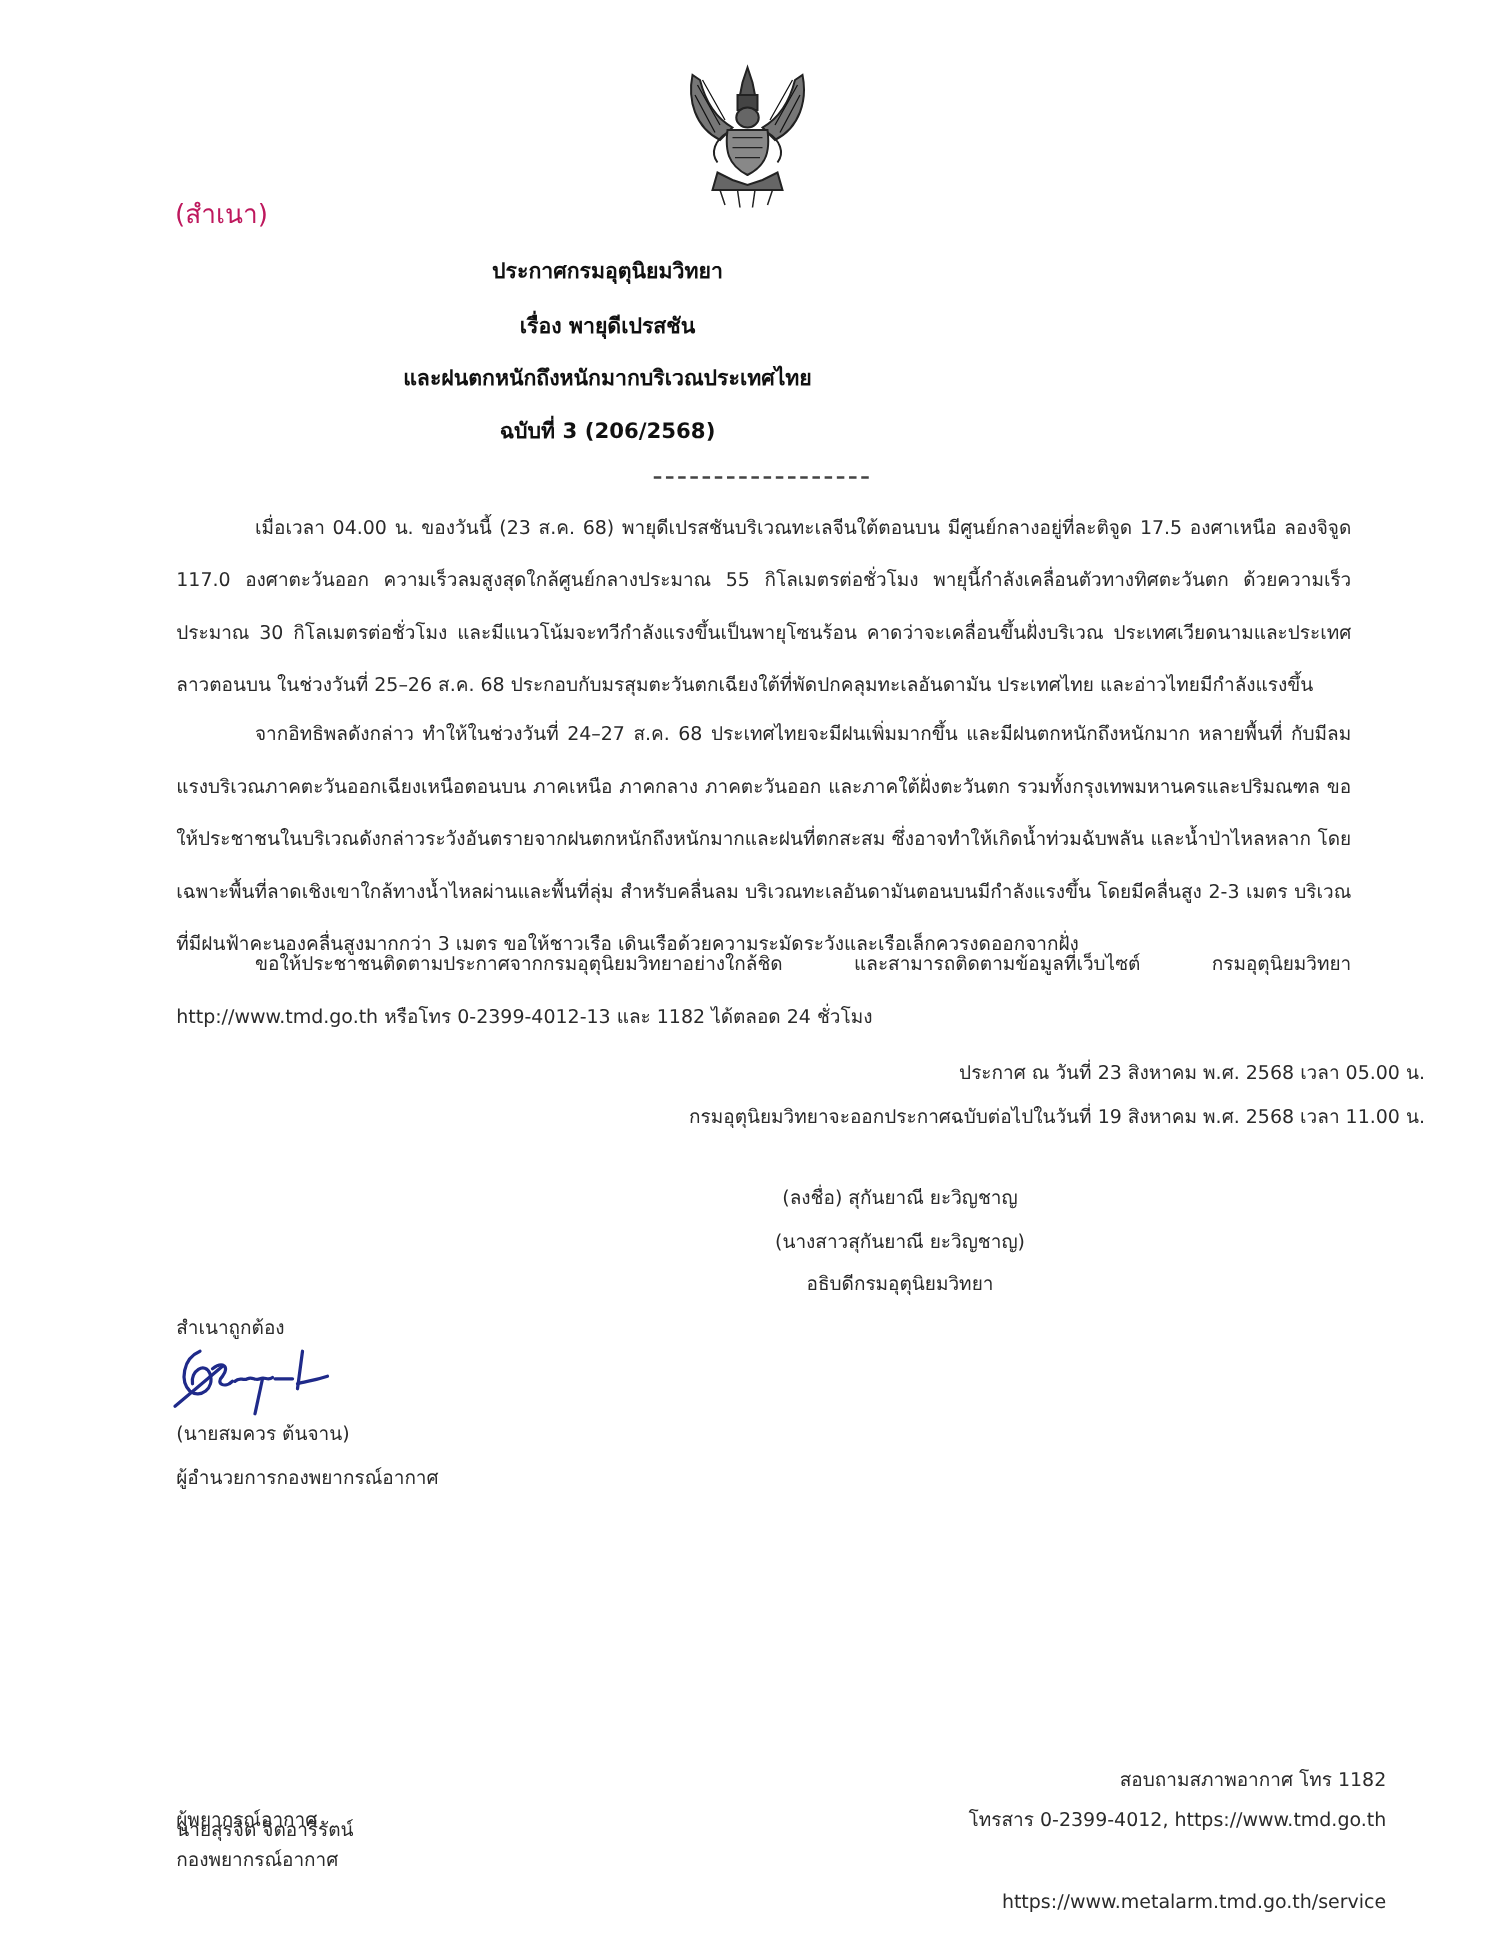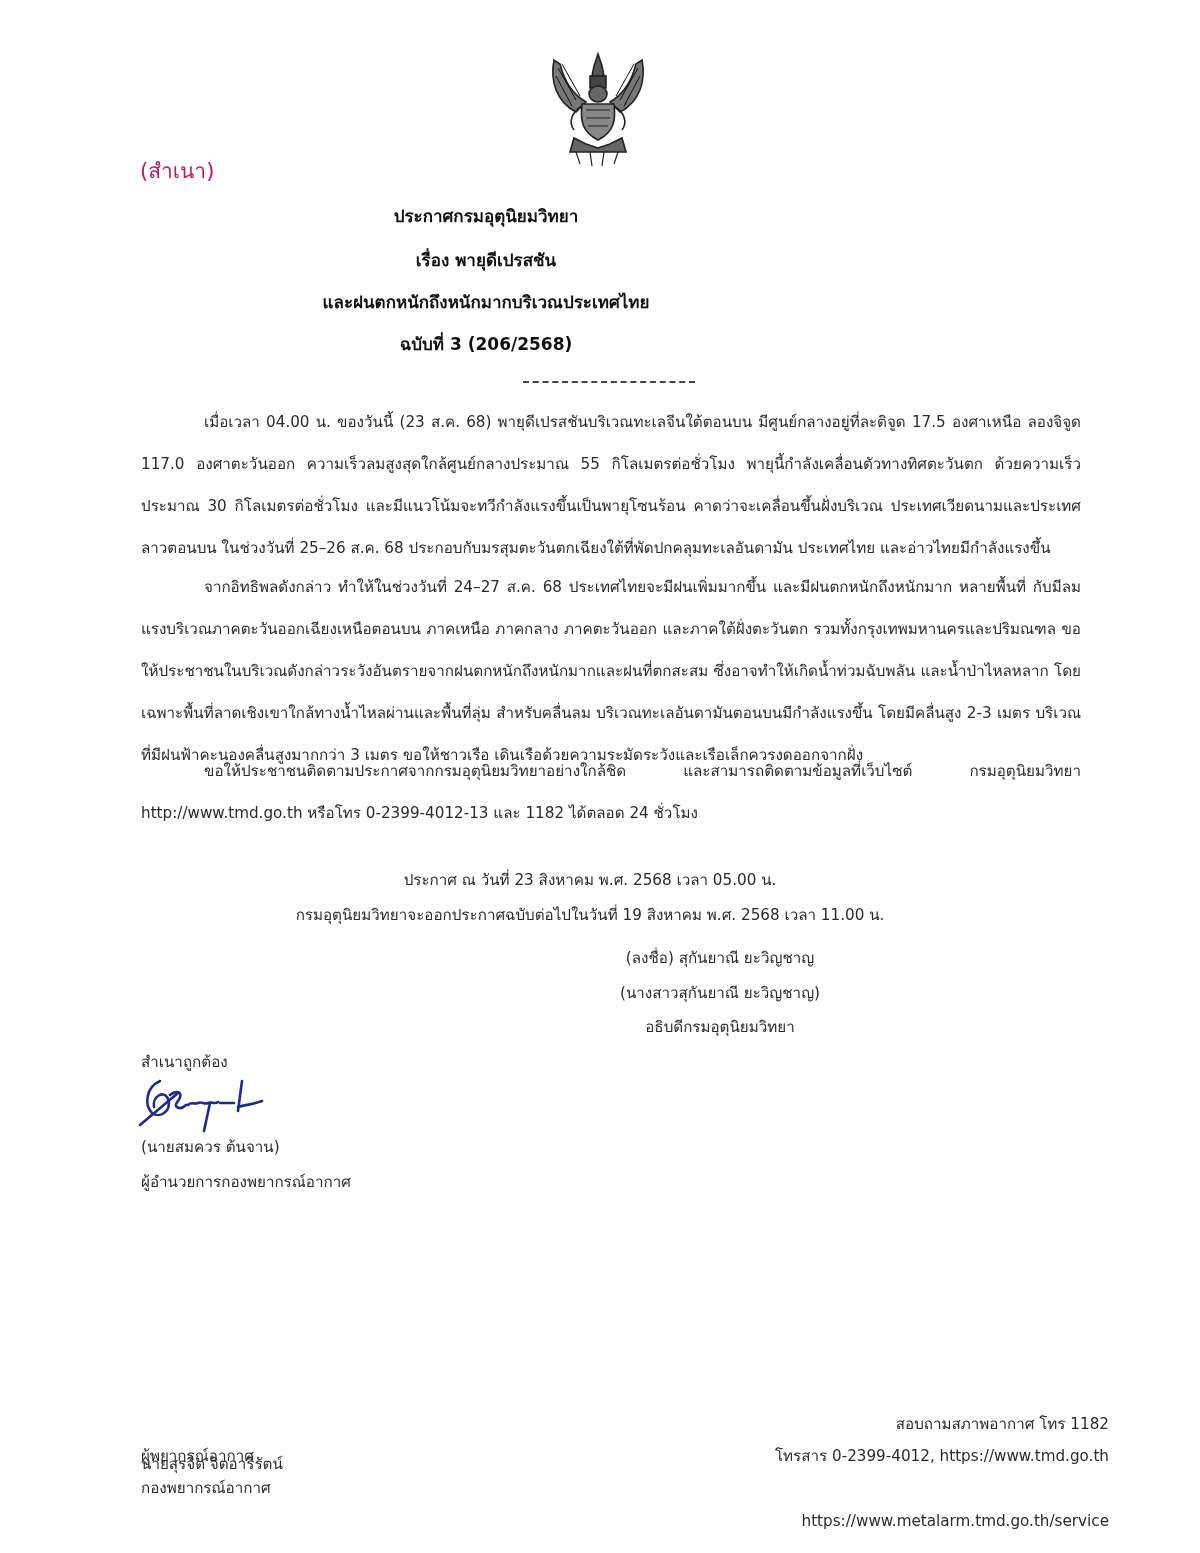--- a/index.html
+++ b/index.html
@@ -62,24 +62,23 @@
       text-align: justify;
     }
     .para { text-indent: 63px; }
     .p1 { top: 401px; }
     .p2 { top: 566px; }
     .p3 { top: 750px; }
 
     .announce {
       position: absolute;
       left: 0; width: 1200px;
-      text-align: center;
-      font-size: 15.2px;
-      color: #2a2a2a;
-      margin-top: 22px;
+      text-align: right;
+      font-size: 15.2px;
+      color: #2a2a2a;
     }
     .a1 { top: 846px; left: 40px; width: 1100px; }
     .a2 { top: 881px; left: 40px; width: 1100px; }
 
     .signer {
       position: absolute;
       left: 520px; width: 400px;
       text-align: center;
       font-size: 15.2px;
       color: #2a2a2a;

